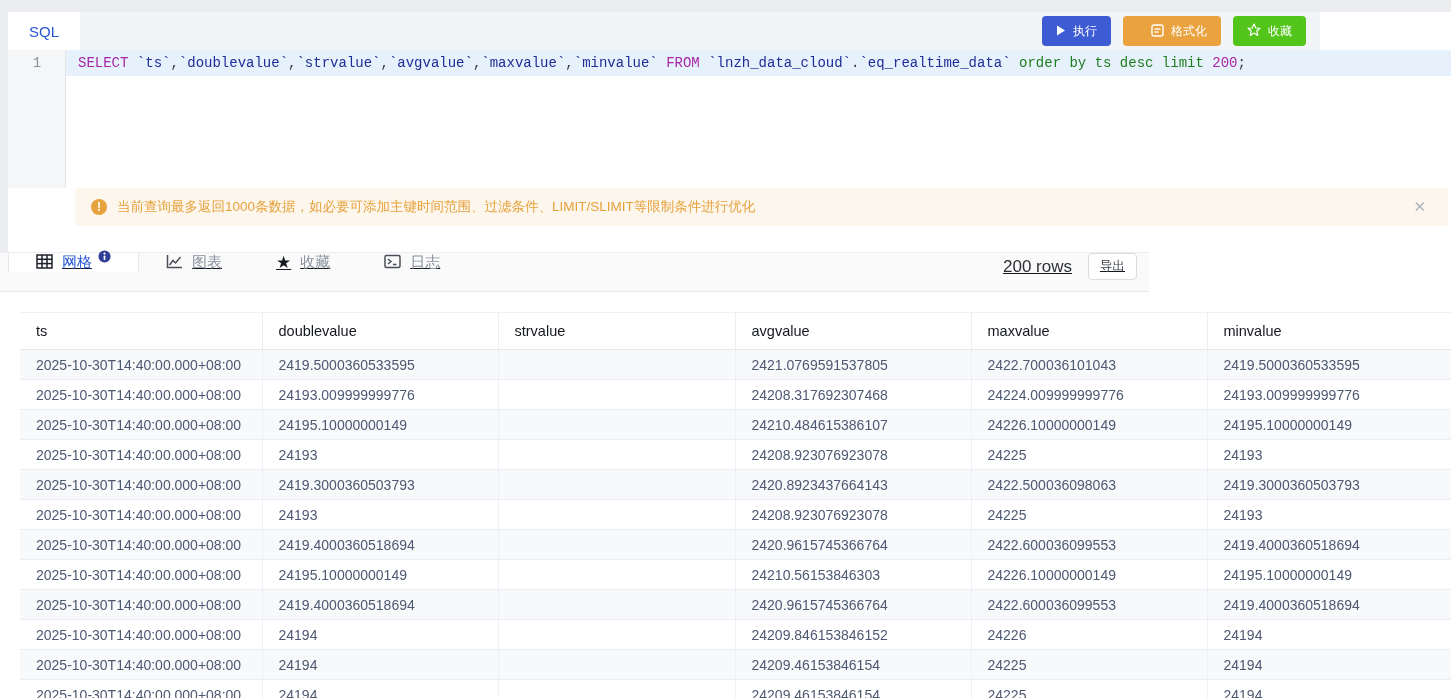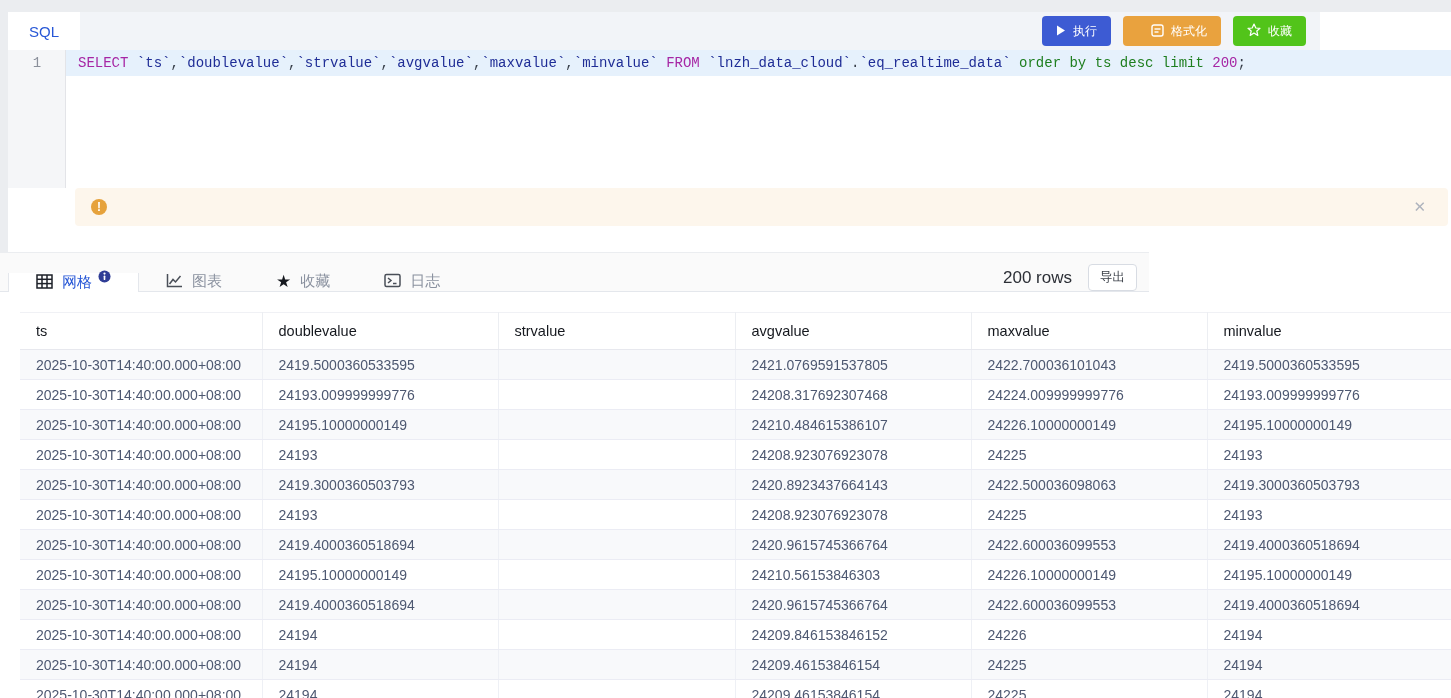--- a/index.html
+++ b/index.html
@@ -59,21 +59,21 @@
   .notice-icon {
     width:16px; height:16px; border-radius:50%; background:#e6a23c; color:#fff;
     font-size:12px; font-weight:bold; line-height:16px; text-align:center; flex:none;
   }
   .notice-text { margin-left:10px; color:#e6a23c; font-size:13.5px; }
   .notice-close { margin-left:auto; color:#aeb3bd; font-size:15px; cursor:pointer; padding:0 6px; }
   
   .result-tabs {
     position:absolute; left:0; top:252px; width:1149px; height:40px;
     background:#fafafa; border-top:1px solid #ebedf0; border-bottom:1px solid #e4e7ec;
-    display:flex; align-items:flex-end;
+    display:flex; align-items:flex-start;text-decoration:underline;
   }
   .rtab {
     display:flex; align-items:center; gap:9px; padding:0 27px;
     font-size:15px; color:#8a919f; cursor:pointer;
   }
   .rtab.active {
     margin-left:8px; background:#ffffff; color:#2757d6;
     border-left:1px solid #e4e7ec; border-right:1px solid #e4e7ec;
     margin-bottom:-1px;
   }
@@ -145,20 +145,21 @@
 
 <div class="editor">
   <div class="line1-hl"></div>
   <div class="gutter"></div>
   <div class="gutter-num">1</div>
   <div class="code-line"><span class="tok-kw">SELECT</span><span class="tok-pl"> </span><span class="tok-id">`ts`</span><span class="tok-pl">,</span><span class="tok-id">`doublevalue`</span><span class="tok-pl">,</span><span class="tok-id">`strvalue`</span><span class="tok-pl">,</span><span class="tok-id">`avgvalue`</span><span class="tok-pl">,</span><span class="tok-id">`maxvalue`</span><span class="tok-pl">,</span><span class="tok-id">`minvalue`</span><span class="tok-pl"> </span><span class="tok-kw">FROM</span><span class="tok-pl"> </span><span class="tok-id">`lnzh_data_cloud`</span><span class="tok-pl">.</span><span class="tok-id">`eq_realtime_data`</span><span class="tok-pl"> </span><span class="tok-fn">order by ts desc limit</span><span class="tok-pl"> </span><span class="tok-num">200</span><span class="tok-pl">;</span></div>
 </div>
 
 <div class="notice">
   <span class="notice-icon">!</span>
+  <span class="notice-text">当前查询最多返回1000条数据，如必要可添加主键时间范围、过滤条件、LIMIT/SLIMIT等限制条件进行优化</span>
   <span class="notice-close">✕</span>
 </div>
 
 <div class="result-tabs">
   <div class="rtab active">
     <span>
       <svg width="17" height="15" viewBox="0 0 17 15" fill="none" stroke="#1d2129" stroke-width="1.5">
         <rect x="1" y="1" width="15" height="13"></rect>
         <line x1="6" y1="1" x2="6" y2="14"></line>
         <line x1="11" y1="1" x2="11" y2="14"></line>

